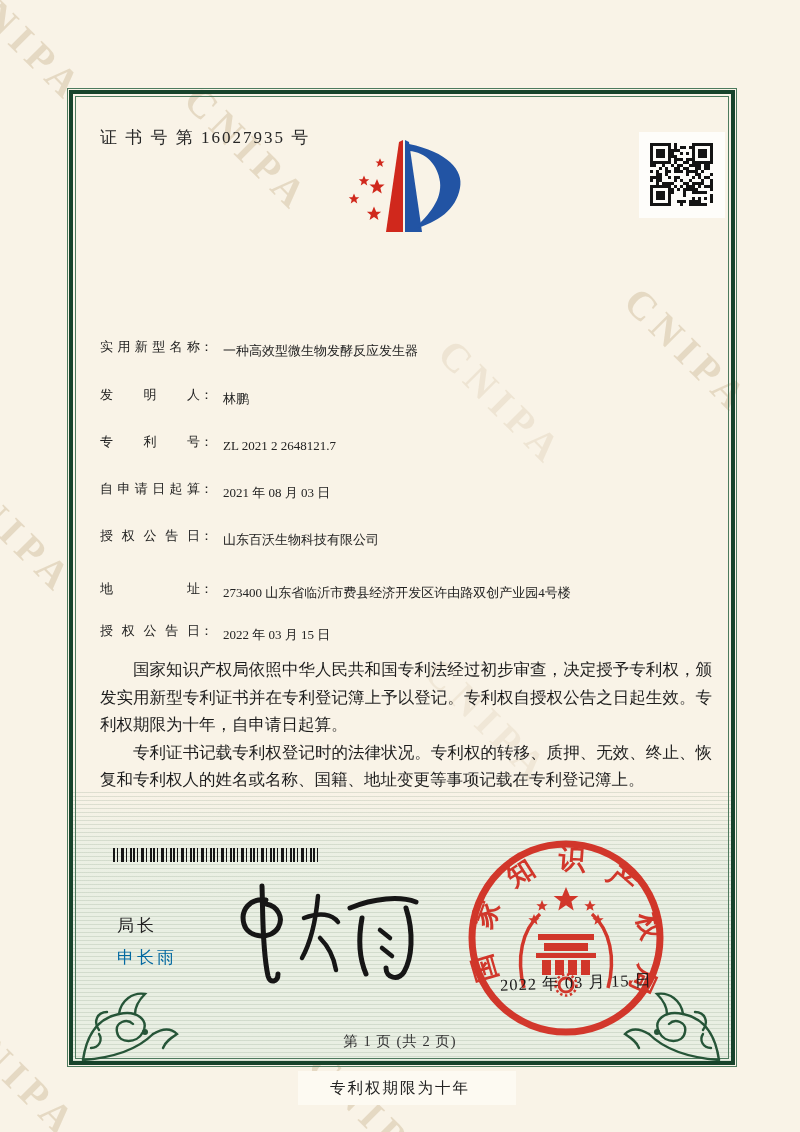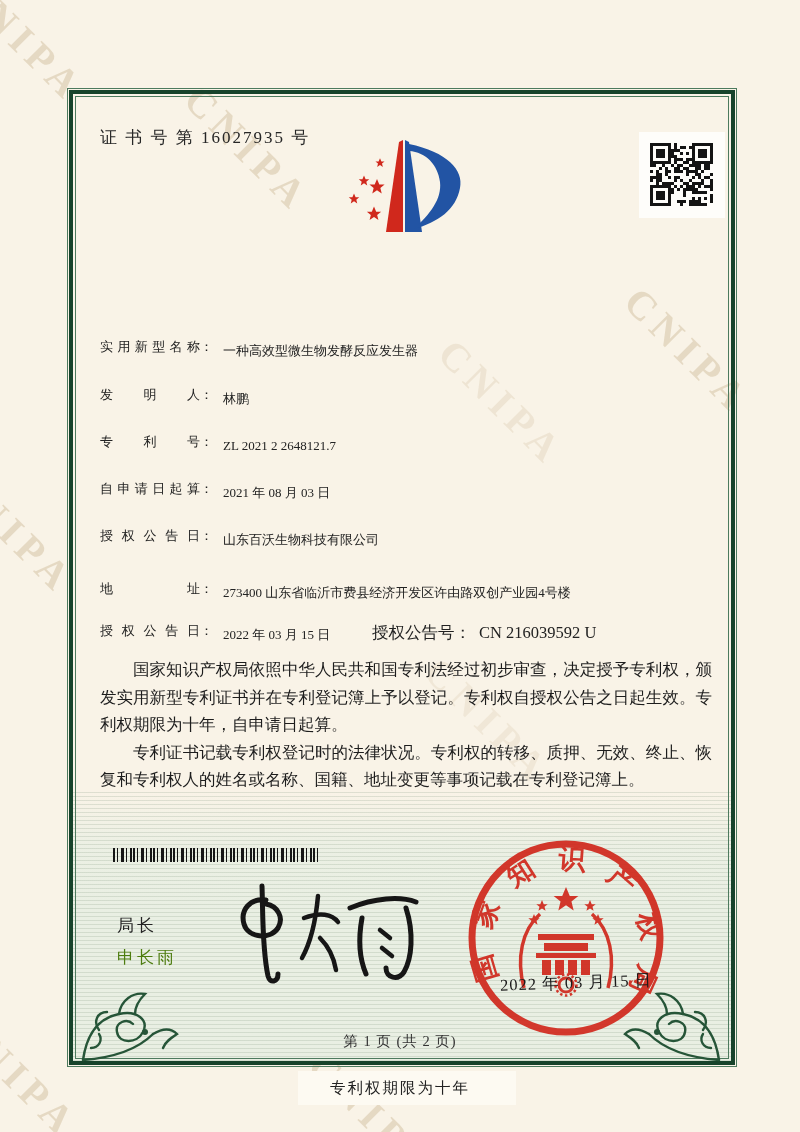--- a/index.html
+++ b/index.html
@@ -49,21 +49,21 @@
 
   .barcode{position:absolute;left:113px;top:848px;width:206px;height:14px;
     background-image:repeating-linear-gradient(90deg,
       #161616 0 2px, rgba(0,0,0,0) 2px 4px,
       #161616 4px 5px, rgba(0,0,0,0) 5px 8px,
       #161616 8px 11px, rgba(0,0,0,0) 11px 13px,
       #161616 13px 14px, rgba(0,0,0,0) 14px 17px,
       #161616 17px 19px, rgba(0,0,0,0) 19px 20px);}
 
   .officer-title{position:absolute;left:117px;top:914px;font-size:17px;letter-spacing:3px;color:#222;}
-  .officer-name{position:absolute;left:117px;top:946px;font-size:17px;letter-spacing:3px;color:#4d7c0f;}
+  .officer-name{position:absolute;left:117px;top:946px;font-size:17px;letter-spacing:3px;color:#0369a1;}
   .signature{position:absolute;left:232px;top:878px;}
 
   .seal{position:absolute;left:466px;top:838px;}
   .seal-date{position:absolute;left:500px;top:972px;font-size:16.5px;letter-spacing:1px;
              color:#1a1a1a;transform:rotate(-2deg);}
 
   .page-num{position:absolute;left:0;right:0;top:1032px;text-align:center;font-size:14.5px;color:#333;letter-spacing:1px;}
   .cont-patch{position:absolute;left:298px;top:1071px;width:218px;height:34px;background:#fdfaf2;}
   .cont-note{position:absolute;left:0;right:0;top:1078px;text-align:center;font-size:15.5px;color:#222;letter-spacing:2px;}
 
@@ -292,23 +292,20 @@
     </div>
     <div class="field" style="top:527px;">
       <span class="lbl">授权公告日</span><span class="col">：</span><span class="val">山东百沃生物科技有限公司</span>
     </div>
     <div class="field" style="top:580px;">
       <span class="lbl">地址</span><span class="col">：</span><span class="val">273400  山东省临沂市费县经济开发区许由路双创产业园4号楼</span>
     </div>
     <div class="field" style="top:622px;">
       <span class="lbl">授权公告日</span><span class="col">：</span><span class="val">2022 年 03 月 15 日</span>
     </div>
-    <div class="field2" style="top:622px;">
-      <span>授权公告号</span><span>：</span><span style="margin-left:8px;">CN 216039592 U</span>
-    </div>
 
     <div class="body-text">
       <p>国家知识产权局依照中华人民共和国专利法经过初步审查，决定授予专利权，颁发实用新型专利证书并在专利登记簿上予以登记。专利权自授权公告之日起生效。专利权期限为十年，自申请日起算。</p>
       <p>专利证书记载专利权登记时的法律状况。专利权的转移、质押、无效、终止、恢复和专利权人的姓名或名称、国籍、地址变更等事项记载在专利登记簿上。</p>
     </div>
 
     <div class="barcode"></div>
 
     <div class="officer-title">局长</div>
     <div class="officer-name">申长雨</div>

